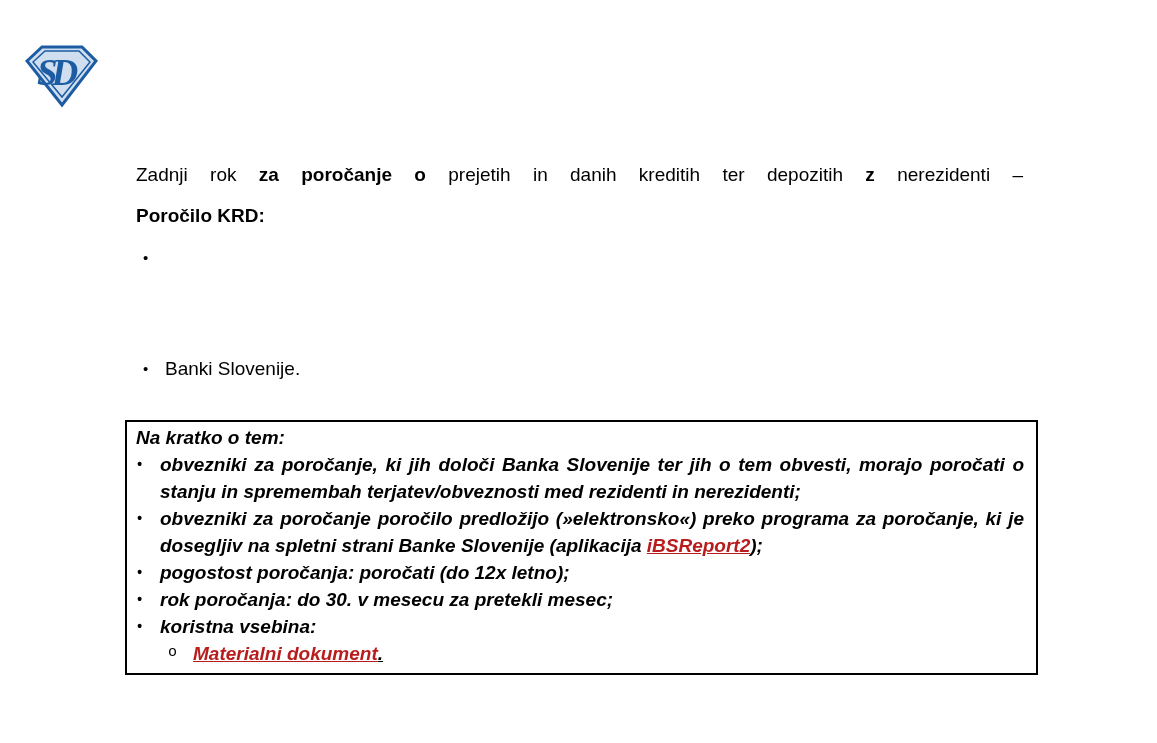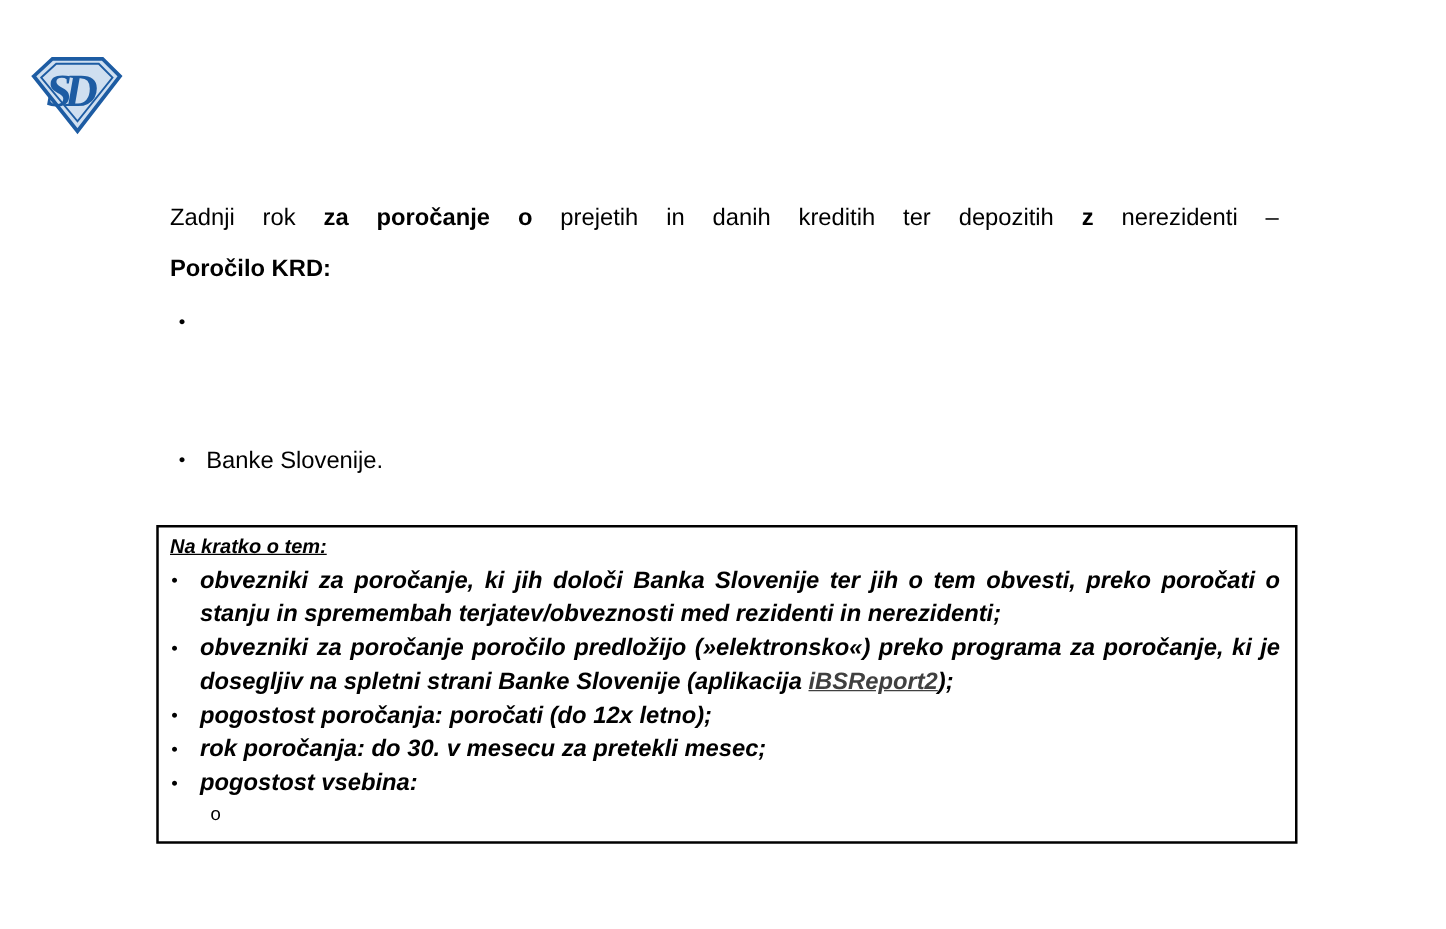--- a/index.html
+++ b/index.html
@@ -38,42 +38,41 @@
   
   .info-box{
     left:125px;top:420px;width:913px;height:255px;
     border:2px solid #000000;
     box-sizing:border-box;
     padding:2px 12px 0 9px;
     font-style:italic;
     font-weight:bold;
   }
   .box-title{
-    font-size:16px;line-height:27px;
-    text-decoration:underline;
+    font-size:19px;line-height:27px;
   }
   .box-list{margin:0;padding:0;list-style:none;}
   .box-item{
     display:flex;align-items:flex-start;
     font-size:19px;line-height:27px;
   }
   .box-item .bmark{flex:0 0 23px;font-size:14px;line-height:27px;padding-left:1px;}
   .box-item .btext{flex:1 1 auto;text-align:justify;}
   .sub-item{
     display:flex;align-items:flex-start;
     font-size:19px;line-height:27px;
     padding-left:32px;
   }
   .sub-item .smark{
     flex:0 0 25px;
     font-family:"Liberation Mono", monospace;
     font-size:15px;line-height:26px;font-style:normal;font-weight:normal;
   }
   .doc-link{
-    color:#404040;
+    color:#b91c1c;
     text-decoration:underline;
     cursor:pointer;
   }
   .after-link{text-decoration:underline;}
 </style>
 </head>
 <body>
 
 <div class="page">
 
@@ -89,52 +88,53 @@
 
   <div class="abs txt line1"><span>Zadnji rok </span><span class="b">za poročanje o</span><span> prejetih in danih kreditih ter depozitih </span><span class="b">z</span><span> nerezidenti –</span></div>
 
   <div class="abs txt bullet-row bullet-april">
     <span class="marker">•</span>
   </div>
 
 
   <div class="abs txt bullet-row bullet-banki">
     <span class="marker">•</span>
-    <span>Banke Slovenije.</span>
+    <span>Banki Slovenije.</span>
   </div>
 
   <div class="abs info-box">
     <div class="box-title">Na kratko o tem:</div>
     <ul class="box-list">
 
       <li class="box-item">
         <span class="bmark">•</span>
-        <span class="btext">obvezniki za poročanje, ki jih določi Banka Slovenije ter jih o tem obvesti, preko poročati o stanju in spremembah terjatev/obveznosti med rezidenti in nerezidenti;</span>
+        <span class="btext">obvezniki za poročanje, ki jih določi Banka Slovenije ter jih o tem obvesti, morajo poročati o stanju in spremembah terjatev/obveznosti med rezidenti in nerezidenti;</span>
       </li>
 
       <li class="box-item">
         <span class="bmark">•</span>
         <span class="btext"><span>obvezniki za poročanje poročilo predložijo (»elektronsko«) preko programa za poročanje, ki je dosegljiv na spletni strani Banke Slovenije (aplikacija </span><a class="doc-link">iBSReport2</a><span>);</span></span>
       </li>
 
       <li class="box-item">
         <span class="bmark">•</span>
         <span class="btext">pogostost poročanja: poročati (do 12x letno);</span>
       </li>
 
       <li class="box-item">
         <span class="bmark">•</span>
         <span class="btext">rok poročanja: do 30. v mesecu za pretekli mesec;</span>
       </li>
 
       <li class="box-item">
         <span class="bmark">•</span>
-        <span class="btext">pogostost vsebina:</span>
+        <span class="btext">koristna vsebina:</span>
       </li>
 
       <li class="sub-item">
         <span class="smark">o</span>
+        <span><a class="doc-link">Materialni dokument</a><span class="after-link">.</span></span>
       </li>
 
     </ul>
   </div>
 
 </div>
 
 </body></html>

